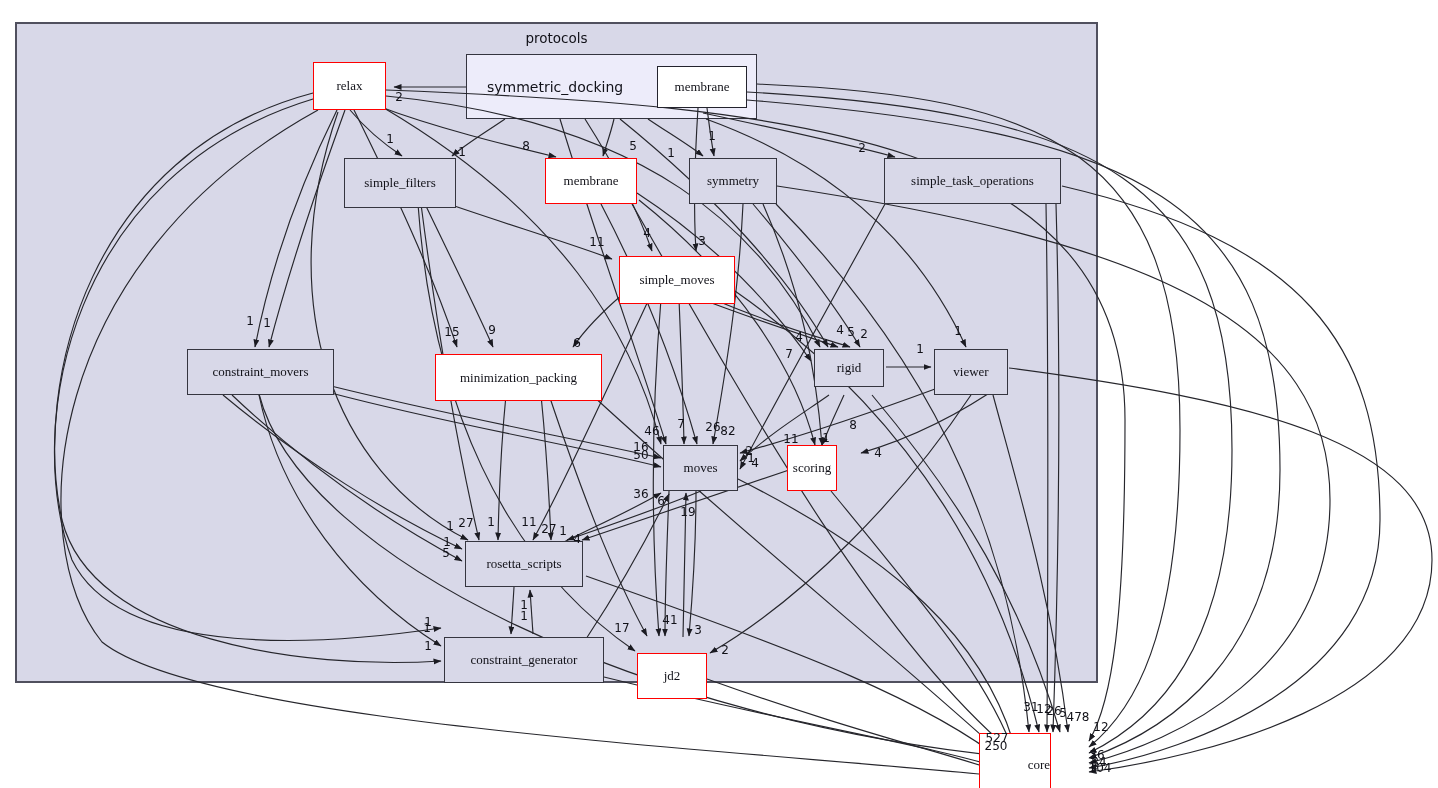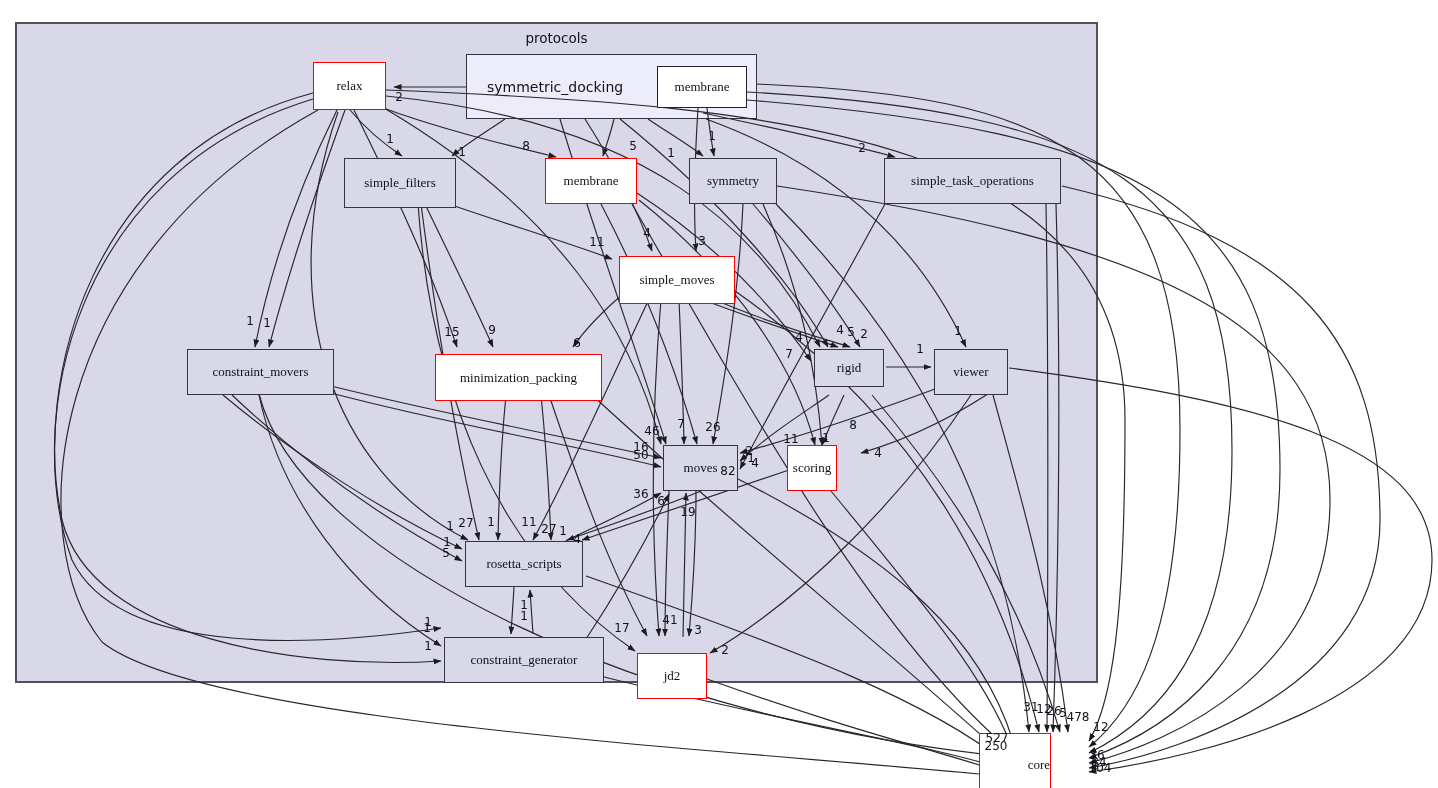--- a/index.html
+++ b/index.html
@@ -195,21 +195,21 @@
   <span class="el" style="left:840px;top:330px;">4</span>
   <span class="el" style="left:851px;top:332px;">5</span>
   <span class="el" style="left:864px;top:334px;">2</span>
   <span class="el" style="left:920px;top:349px;">1</span>
   <span class="el" style="left:958px;top:331px;">1</span>
   <span class="el" style="left:652px;top:431px;">46</span>
   <span class="el" style="left:641px;top:447px;">16</span>
   <span class="el" style="left:641px;top:455px;">50</span>
   <span class="el" style="left:681px;top:424px;">7</span>
   <span class="el" style="left:713px;top:427px;">26</span>
-  <span class="el" style="left:728px;top:431px;margin-top:40px;">82</span>
+  <span class="el" style="left:728px;top:431px;">82</span>
   <span class="el" style="left:853px;top:425px;">8</span>
   <span class="el" style="left:791px;top:439px;">11</span>
   <span class="el" style="left:749px;top:451px;">2</span>
   <span class="el" style="left:751px;top:458px;">1</span>
   <span class="el" style="left:755px;top:463px;">4</span>
   <span class="el" style="left:826px;top:438px;">1</span>
   <span class="el" style="left:878px;top:453px;">4</span>
   <span class="el" style="left:641px;top:494px;">36</span>
   <span class="el" style="left:661px;top:501px;">6</span>
   <span class="el" style="left:688px;top:512px;">19</span>

